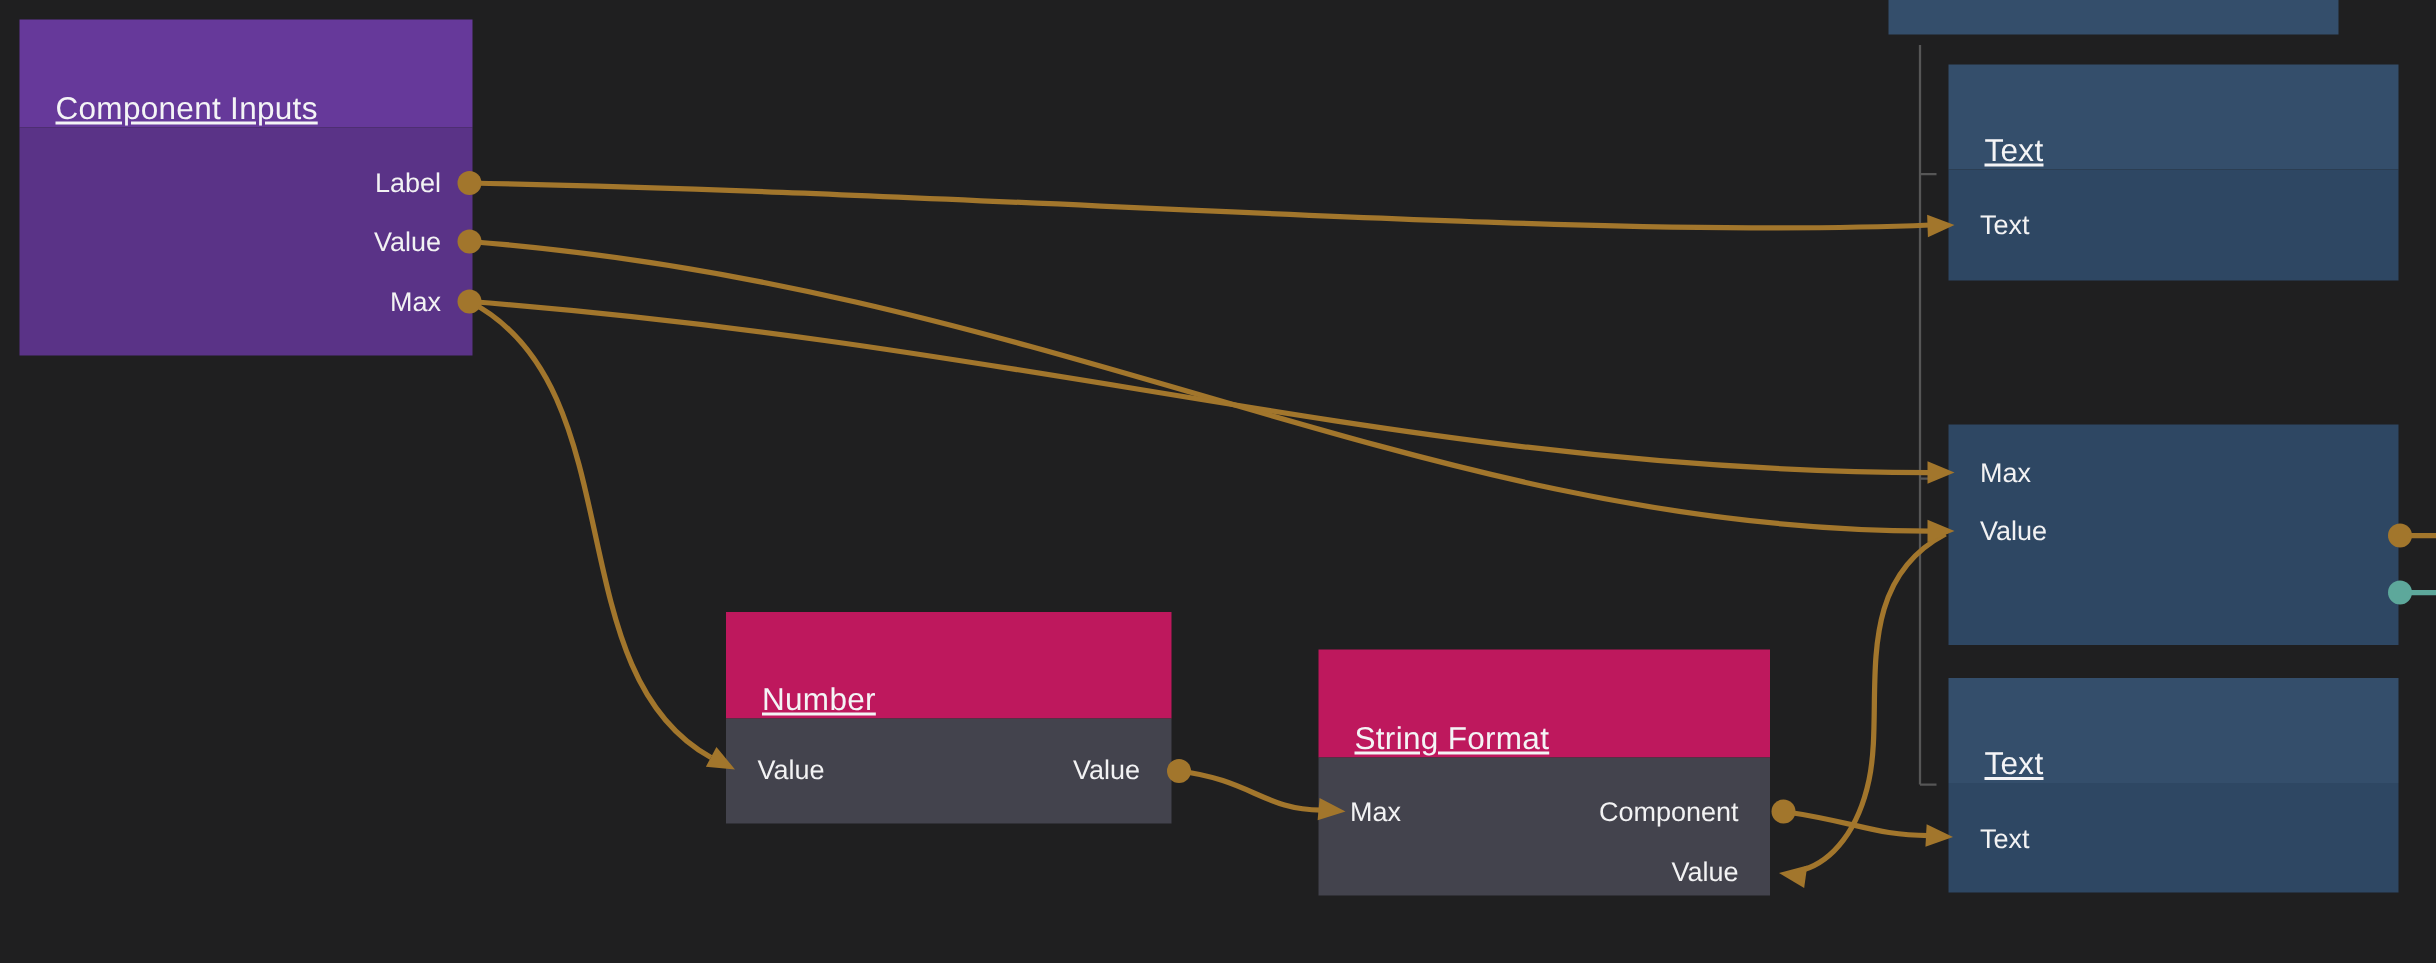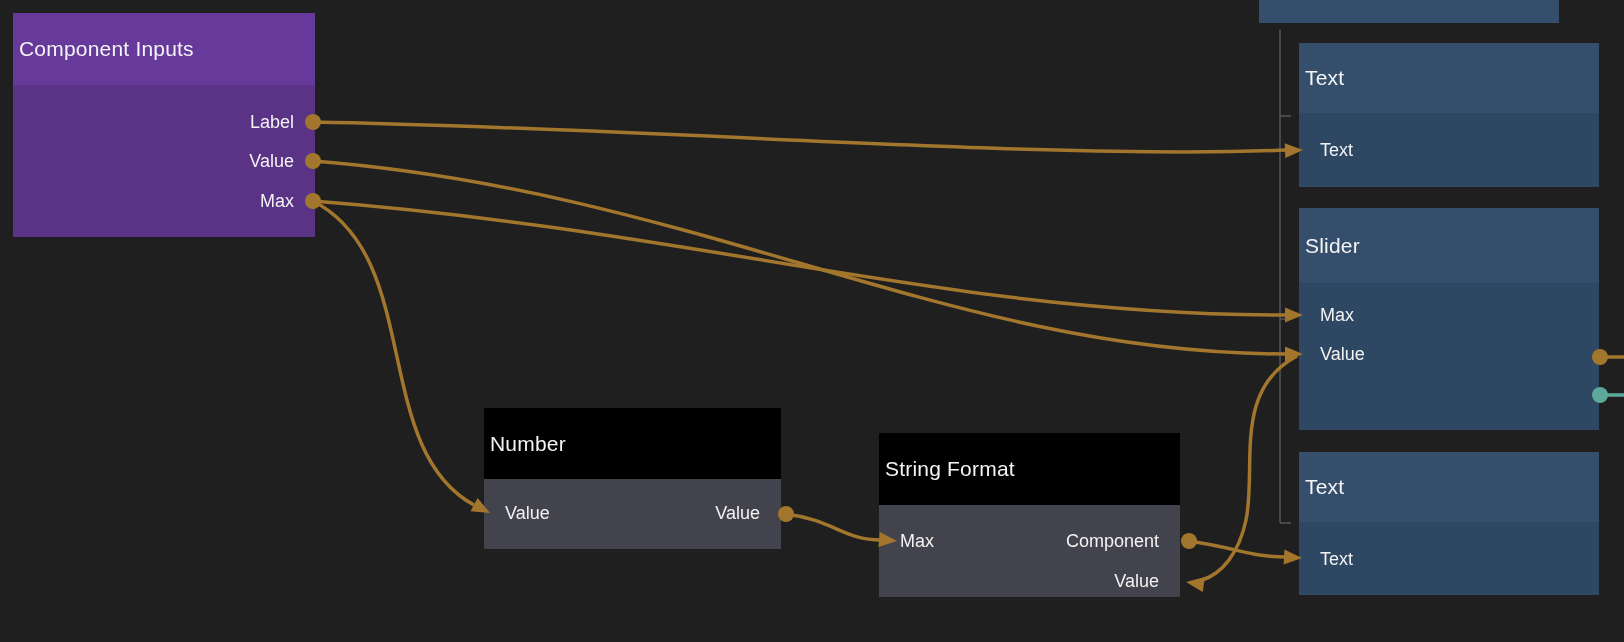--- a/index.html
+++ b/index.html
@@ -4,40 +4,41 @@
 <style>
   html,body{margin:0;padding:0;background:#161617;}
   .canvas{
     position:relative;width:1624px;height:642px;overflow:hidden;
     background:#1f1f20;
     font-family:"Liberation Sans","DejaVu Sans",sans-serif;
   }
   .node{position:absolute;z-index:1;}
   .hdr{
     position:absolute;left:0;top:0;right:0;
-    display:flex;align-items:center;
-    padding-left:6px;box-sizing:border-box;
+    display:flex;align-items:flex-end;
+    padding-left:24px;box-sizing:border-box;
     font-size:21px;color:#f4f4f6;letter-spacing:.2px;
     white-space:nowrap;
+    text-decoration:underline;
   }
   .body{position:absolute;left:0;right:0;bottom:0;}
   .prow{
     position:absolute;left:0;right:0;height:30px;
     display:flex;align-items:center;
     padding:0 21px;box-sizing:border-box;
     font-size:18px;color:#f2f2f3;white-space:nowrap;z-index:2;
   }
   .prow.out{justify-content:flex-end;}
   .prow.both{justify-content:space-between;}
   
   .purple .hdr{background:#66399a;}
   .purple .body{background:#5a3387;}
   .blue   .hdr{background:#344e6b;}
   .blue   .body{background:#2e4763;}
-  .gray   .hdr{background:#000000;}
+  .gray   .hdr{background:#be185d;}
   .gray   .body{background:#43434d;}
   .wires{position:absolute;left:0;top:0;z-index:3;pointer-events:none;}
 </style>
 </head>
 <body>
 
 <div class="canvas">
 
   <div class="node" style="left:1259px;top:0;width:300px;height:23px;background:#344e6b;"></div>
 
@@ -61,23 +62,20 @@
     <div class="hdr" style="height:70px;">
       <span>Text</span>
     </div>
     <div class="body" style="top:70px;"></div>
     <div class="prow" style="top:92px;">
       <span>Text</span>
     </div>
   </div>
 
   <div class="node blue" style="left:1299px;top:208px;width:300px;height:222px;">
-    <div class="hdr" style="height:75px;">
-      <span>Slider</span>
-    </div>
     <div class="body" style="top:75px;"></div>
     <div class="prow" style="top:92px;">
       <span>Max</span>
     </div>
     <div class="prow" style="top:131px;">
       <span>Value</span>
     </div>
   </div>
 
   <div class="node gray" style="left:484px;top:408px;width:297px;height:141px;">

